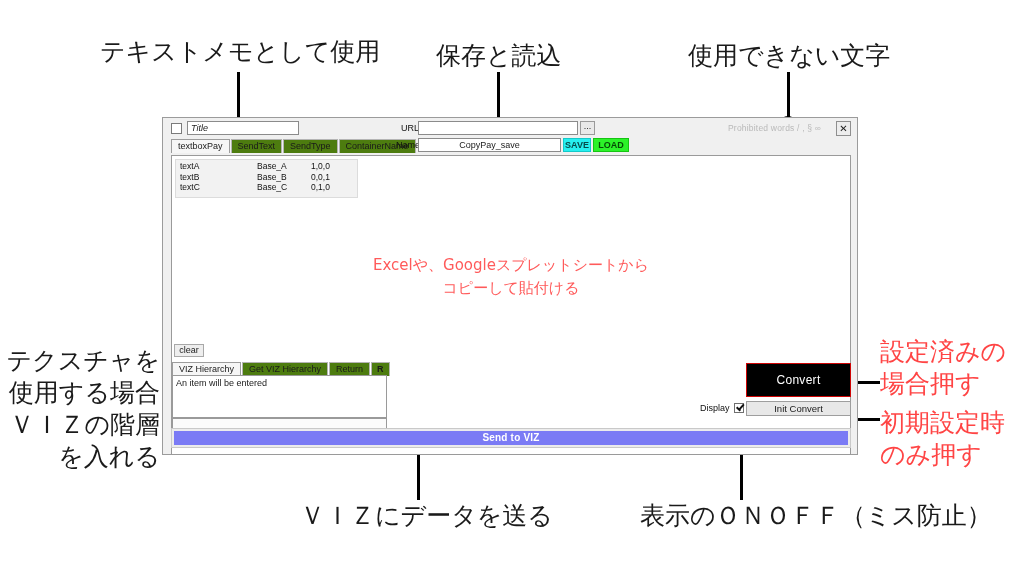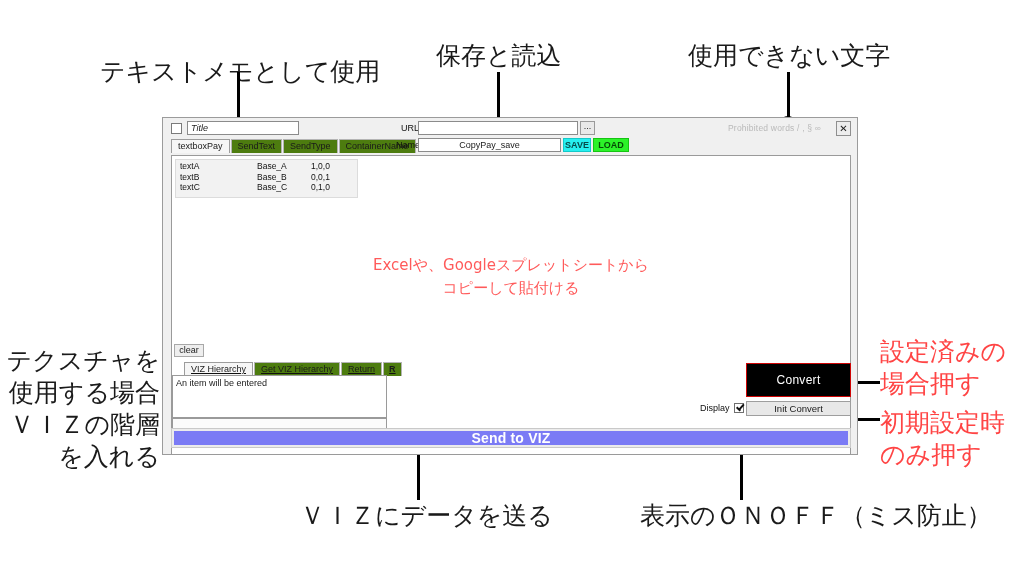--- a/index.html
+++ b/index.html
@@ -112,21 +112,21 @@
     font-size:15px;line-height:1.5;white-space:pre-line;
   }
 
   .clear-btn{
     position:absolute;left:11px;top:226px;width:30px;height:13px;
     background:#eeeeee;border:1px solid #a8a8a8;
     font-size:9px;line-height:11px;text-align:center;color:#1a1a1a;
   }
 
   
-  .viz-tabs{position:absolute;left:21px;top:244px;display:flex;align-items:center;text-decoration:underline;}
+  .viz-tabs{position:absolute;left:9px;top:244px;display:flex;align-items:center;}
   .vizbox{
     position:absolute;left:9px;top:257px;width:215px;height:43px;
     background:#fff;border:1px solid #9a9a9a;
     font-size:9px;color:#1a1a1a;padding:2px 3px;
   }
   .vizentry{
     position:absolute;left:9px;top:300px;width:215px;height:14px;
     background:#fbfbfb;border:1px solid #9a9a9a;
   }
 
@@ -154,28 +154,28 @@
     content:"";position:absolute;left:3px;top:2px;width:7px;height:2px;
     background:#111;transform:rotate(-48deg);
   }
 
   .sendviz-wrap{
     position:absolute;left:8px;top:310px;width:680px;height:20px;
     background:#ececec;border:1px solid #c9c9c9;padding:2px;
   }
   .sendviz{
     width:100%;height:100%;background:#7b7bf5;
-    color:#ffffff;font-size:14px;font-weight:bold;
+    color:#ffffff;font-size:10px;font-weight:bold;
     text-align:center;line-height:14px;letter-spacing:.2px;
   }
 </style>
 </head>
 <body>
 
-<div class="anno" style="left:100px;top:56px;">テキストメモとして使用</div>
+<div class="anno" style="left:100px;top:36px;">テキストメモとして使用</div>
 <div class="leader" style="left:237px;top:72px;width:3px;height:54px;"></div>
 <div class="dot" style="left:229px;top:119px;width:18px;height:18px;"></div>
 
 <div class="anno" style="left:436px;top:40px;">保存と読込</div>
 <div class="leader" style="left:497px;top:72px;width:3px;height:54px;"></div>
 <div class="dot" style="left:489px;top:119px;width:18px;height:18px;"></div>
 
 <div class="anno" style="left:688px;top:40px;">使用できない文字</div>
 <div class="leader" style="left:787px;top:72px;width:3px;height:50px;"></div>
 <div class="dot" style="left:780px;top:116px;width:16px;height:16px;"></div>

